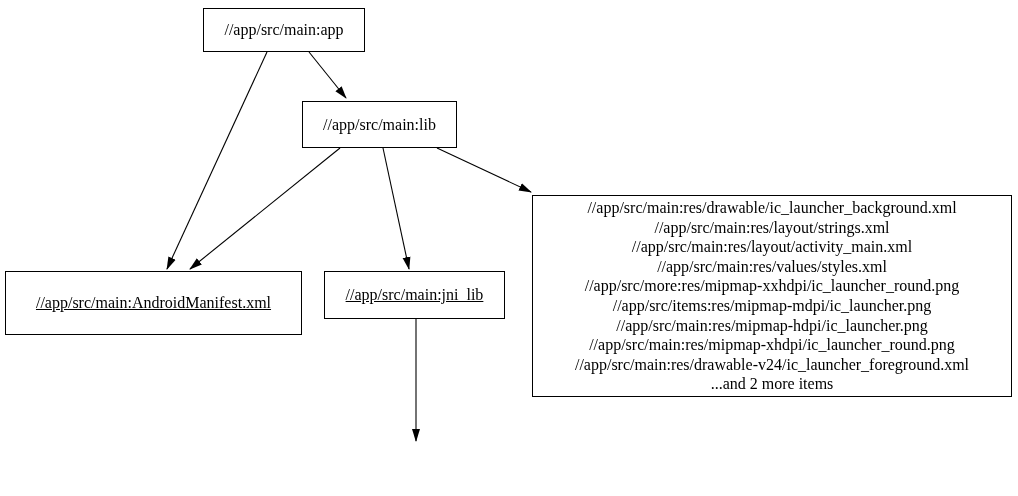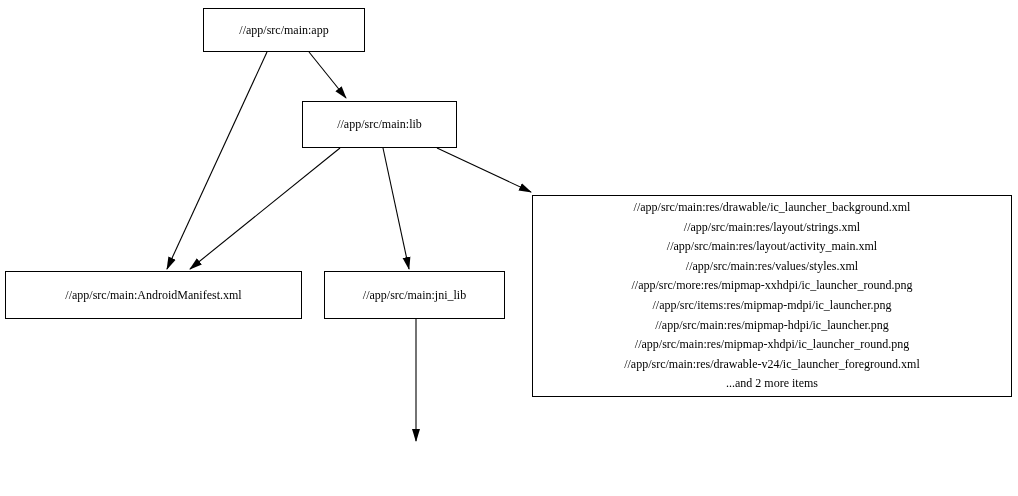--- a/index.html
+++ b/index.html
@@ -6,21 +6,21 @@
     margin: 0;
     padding: 0;
     background: #ffffff;
   }
   .canvas {
     position: relative;
     width: 1018px;
     height: 496px;
     background: #ffffff;
     font-family: "Liberation Serif", "DejaVu Serif", serif;
-    font-size: 12px;
+    font-size: 16px;
     color: #000000;
     overflow: hidden;
   }
   .edges {
     position: absolute;
     left: 0;
     top: 0;
     width: 1018px;
     height: 496px;
     pointer-events: none;
@@ -40,22 +40,22 @@
     text-align: center;
     white-space: nowrap;
   }
   .node.multi {
     flex-direction: column;
     line-height: 19.6px;
     padding: 2px 4px;
   }
   .node-app      { left: 203px; top: 8px;   width: 162px; height: 44px; }
   .node-lib      { left: 302px; top: 101px; width: 155px; height: 47px; }
-  .node-manifest { left: 5px;   top: 271px; width: 297px; height: 48px; }
-  .node-jni      { left: 324px; top: 271px; width: 181px; height: 48px; }
+  .node-manifest { left: 5px;   top: 271px; width: 297px; height: 64px; text-decoration: underline; }
+  .node-jni      { left: 324px; top: 271px; width: 181px; height: 48px; text-decoration: underline; }
   .node-res      { left: 532px; top: 195px; width: 480px; height: 202px; }
   .node-native   { left: 282px; top: 443px; width: 270px; height: 48px; }
 </style>
 </head>
 <body>
 
 <div class="canvas">
 
   <svg class="edges" viewBox="0 0 1018 496" xmlns="http://www.w3.org/2000/svg">
     <defs>

